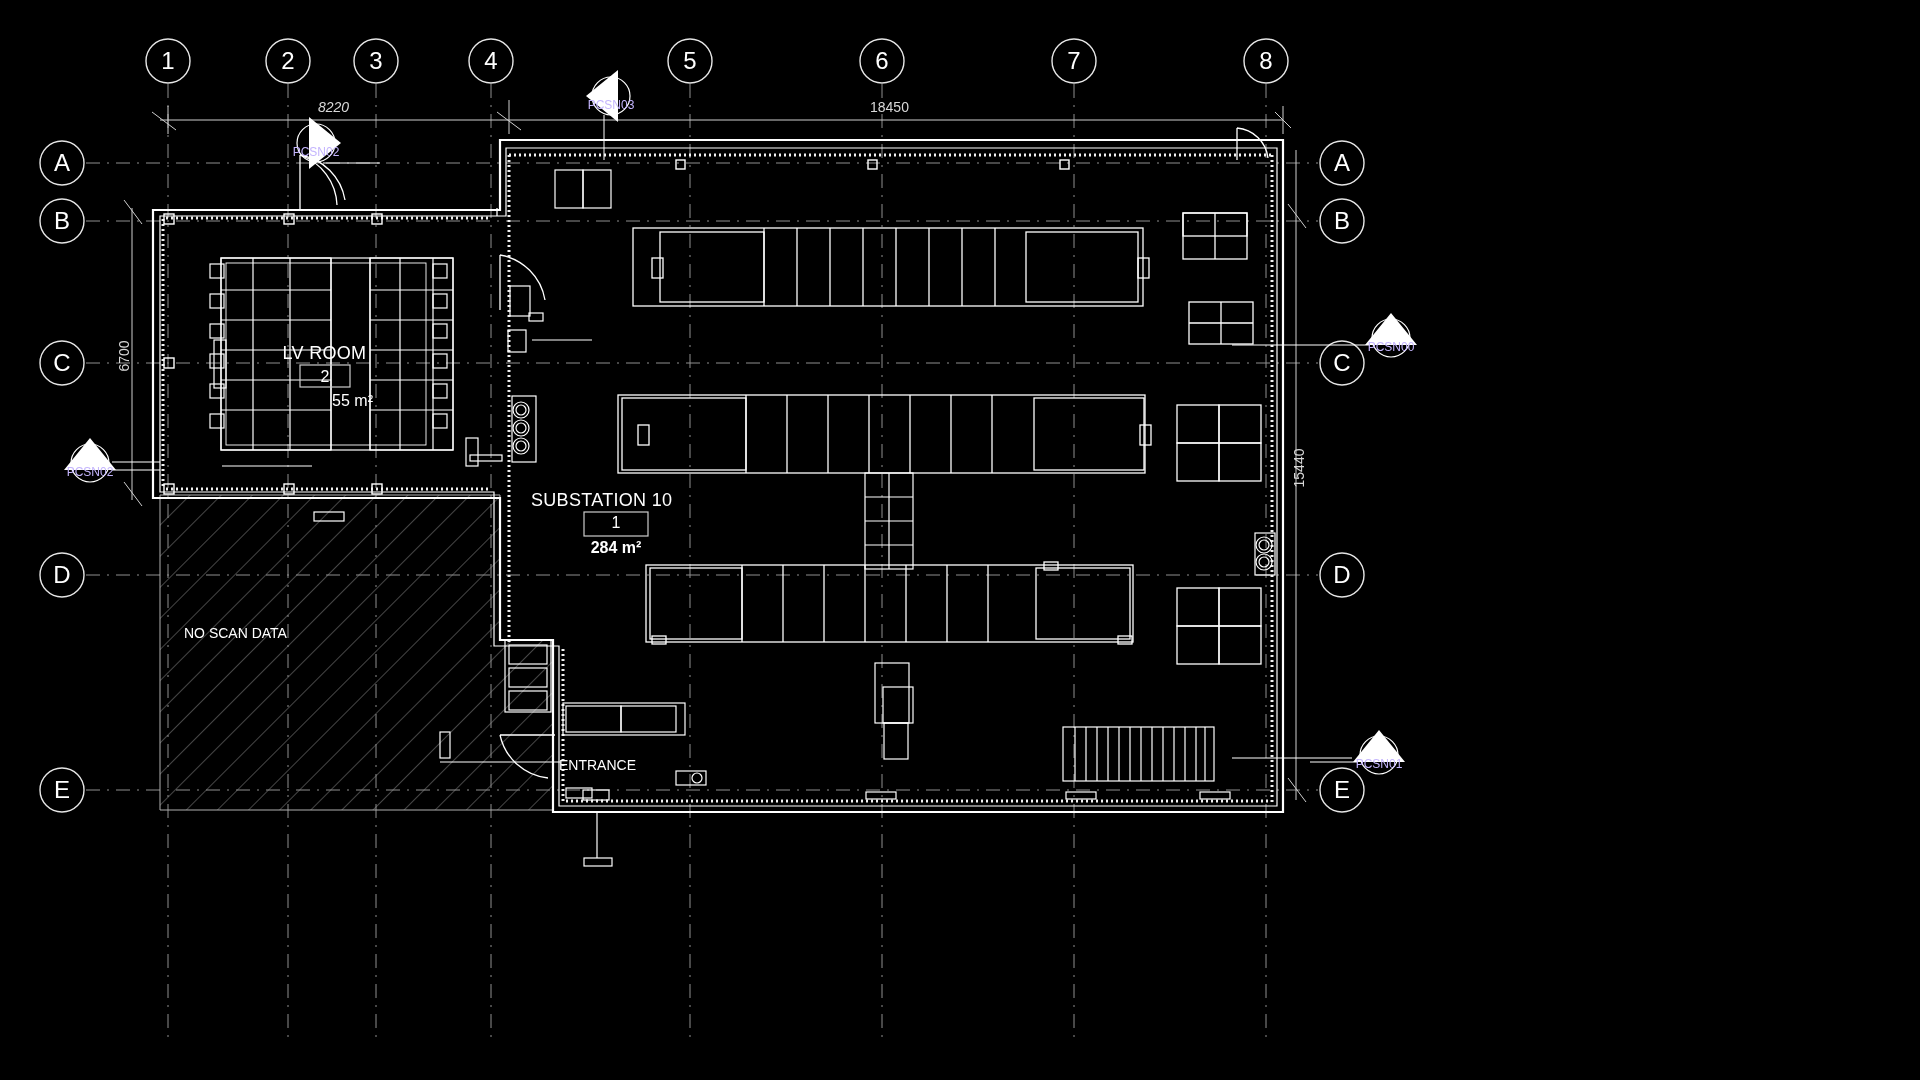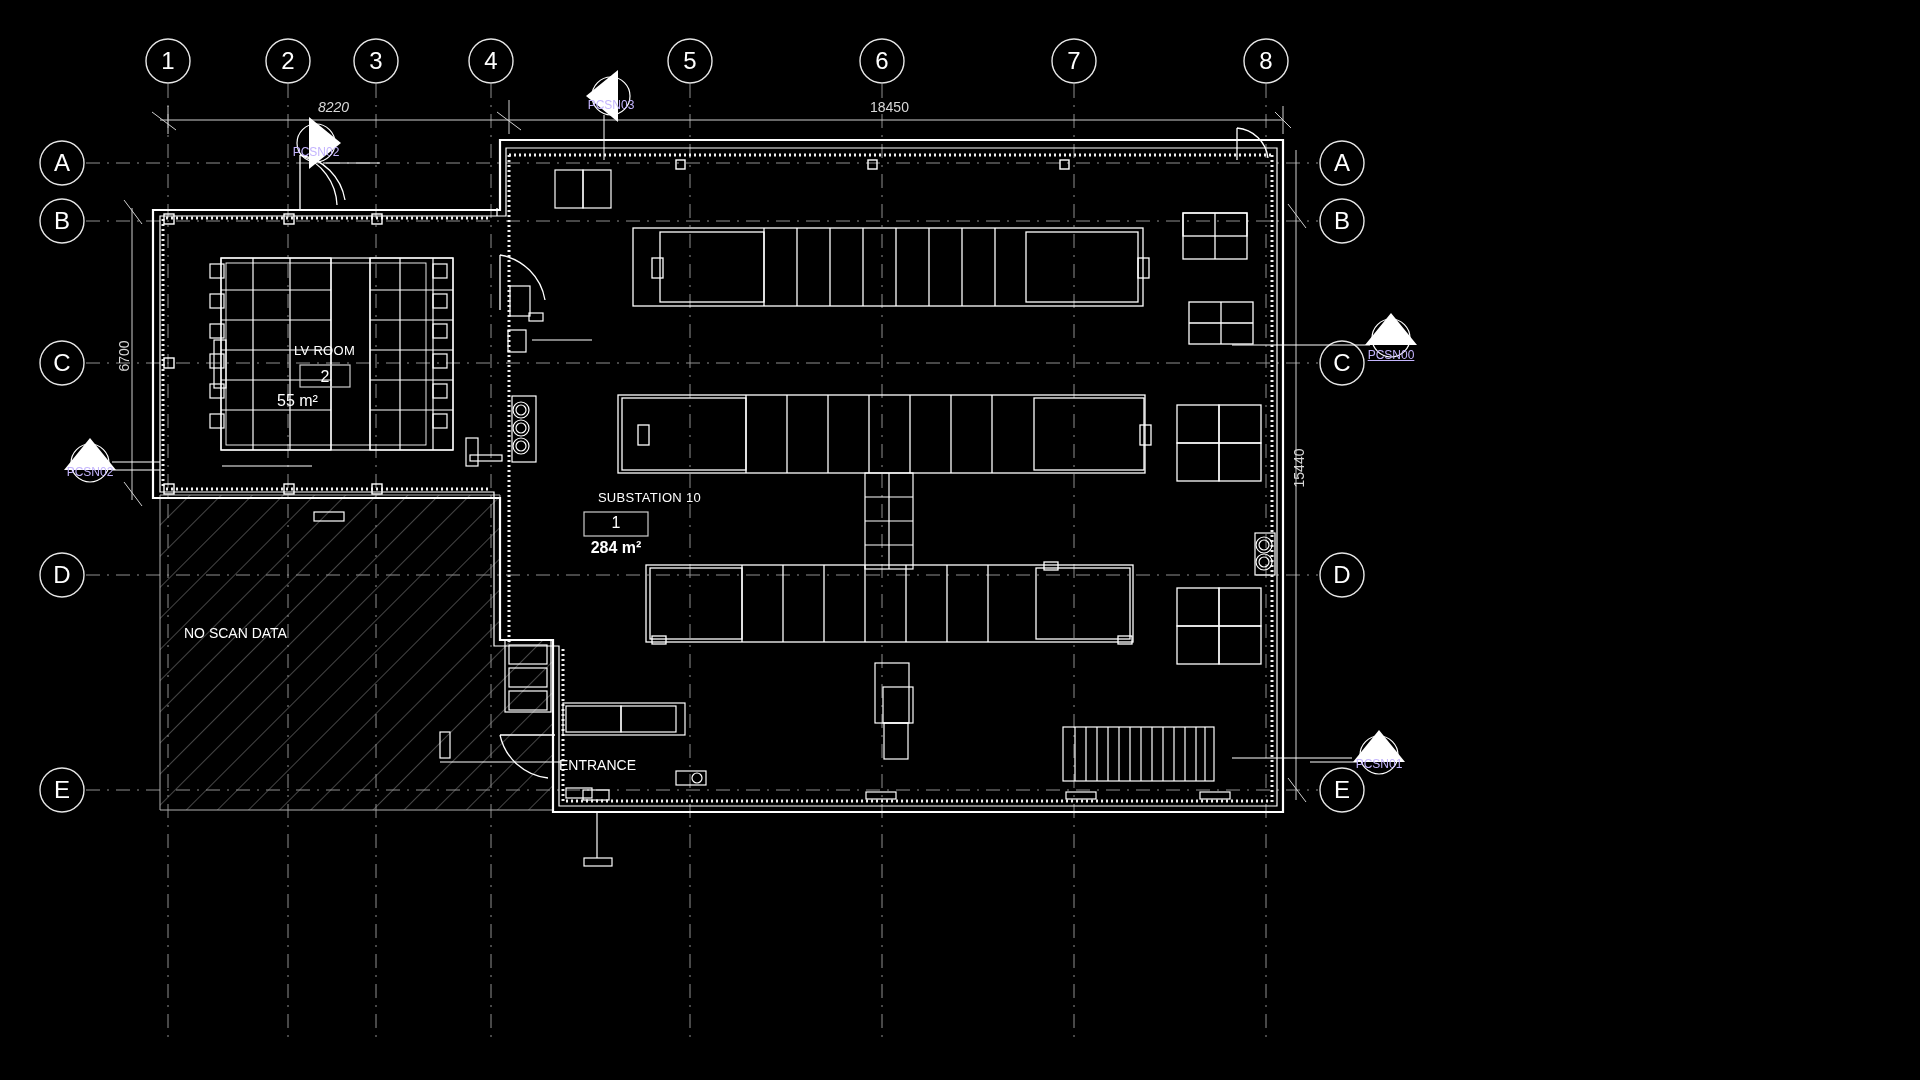--- a/index.html
+++ b/index.html
@@ -24,21 +24,21 @@
     pointer-events: none;
   }
   .bubble-label {
     font-size: 24px;
     color: #fff;
     text-align: center;
   }
   .sec-num { font-size: 12px; color: #fff; text-align: center; }
   .sec-name { font-size: 12px; color: #c4b5fd; text-align: center; }
   .dim-txt { font-size: 14px; color: #d8d8d8; }
-  .room-name { font-size: 13px; color: #ffffff; letter-spacing: .3px; }
+  .room-name { font-size: 18px; color: #ffffff; letter-spacing: .3px; }
   .room-num { font-size: 16px; color: #ffffff; }
   .room-area { font-size: 16px; color: #ffffff; }
   .note-txt { font-size: 14px; color: #ffffff; }
   .vert { transform-origin: center center; }
 </style>
 </head>
 <body>
 
 <div id="plan">
 
@@ -381,38 +381,38 @@
   <div class="txt bubble-label" style="left:1320px;top:349px;width:44px;"><span>C</span></div>
   <div class="txt bubble-label" style="left:1320px;top:561px;width:44px;"><span>D</span></div>
   <div class="txt bubble-label" style="left:1320px;top:776px;width:44px;"><span>E</span></div>
 
   <div class="txt dim-txt" style="left:318px;top:99px;font-style:italic;"><span>8220</span></div>
   <div class="txt dim-txt" style="left:870px;top:99px;"><span>18450</span></div>
   <div class="txt dim-txt vert" style="left:108px;top:348px;transform:rotate(-90deg);"><span>6700</span></div>
   <div class="txt dim-txt vert" style="left:1280px;top:460px;transform:rotate(-90deg);"><span>15440</span></div>
 
   <div class="txt sec-num" style="left:1371px;top:325px;width:40px;"><span>1</span></div>
-  <div class="txt sec-name" style="left:1356px;top:348px;width:70px;text-decoration:underline;"><span>PCSN00</span></div>
+  <div class="txt sec-name" style="left:1356px;top:340px;width:70px;"><span>PCSN00</span></div>
 
   <div class="txt sec-num" style="left:1359px;top:742px;width:40px;"><span>1</span></div>
   <div class="txt sec-name" style="left:1344px;top:757px;width:70px;"><span>PCSN01</span></div>
 
   <div class="txt sec-num" style="left:70px;top:450px;width:40px;"><span>1</span></div>
   <div class="txt sec-name" style="left:55px;top:465px;width:70px;"><span>PCSN02</span></div>
 
   <div class="txt sec-num" style="left:296px;top:130px;width:40px;"><span>2</span></div>
   <div class="txt sec-name" style="left:281px;top:145px;width:70px;"><span>PCSN02</span></div>
 
   <div class="txt sec-num" style="left:591px;top:83px;width:40px;"><span>1</span></div>
   <div class="txt sec-name" style="left:576px;top:98px;width:70px;"><span>PCSN03</span></div>
 
   <div class="txt room-name" style="left:262px;top:343px;width:125px;text-align:center;"><span>LV ROOM</span></div>
   <div class="txt room-num" style="left:300px;top:368px;width:50px;text-align:center;"><span>2</span></div>
-  <div class="txt room-area" style="left:277px;top:392px;width:96px;text-align:left;"><span>55 m²</span></div>
-
-  <div class="txt room-name" style="left:531px;top:490px;width:170px;text-align:right;"><span>SUBSTATION 10</span></div>
+  <div class="txt room-area" style="left:277px;top:392px;width:96px;text-align:right;"><span>55 m²</span></div>
+
+  <div class="txt room-name" style="left:531px;top:490px;width:170px;text-align:left;"><span>SUBSTATION 10</span></div>
   <div class="txt room-num" style="left:584px;top:514px;width:64px;text-align:center;"><span>1</span></div>
   <div class="txt room-area" style="left:568px;top:539px;width:96px;text-align:center;font-weight:bold;"><span>284 m²</span></div>
 
   <div class="txt note-txt" style="left:184px;top:625px;"><span>NO SCAN DATA</span></div>
   <div class="txt note-txt" style="left:559px;top:757px;"><span>ENTRANCE</span></div>
 
 </div>
 
 </body></html>

